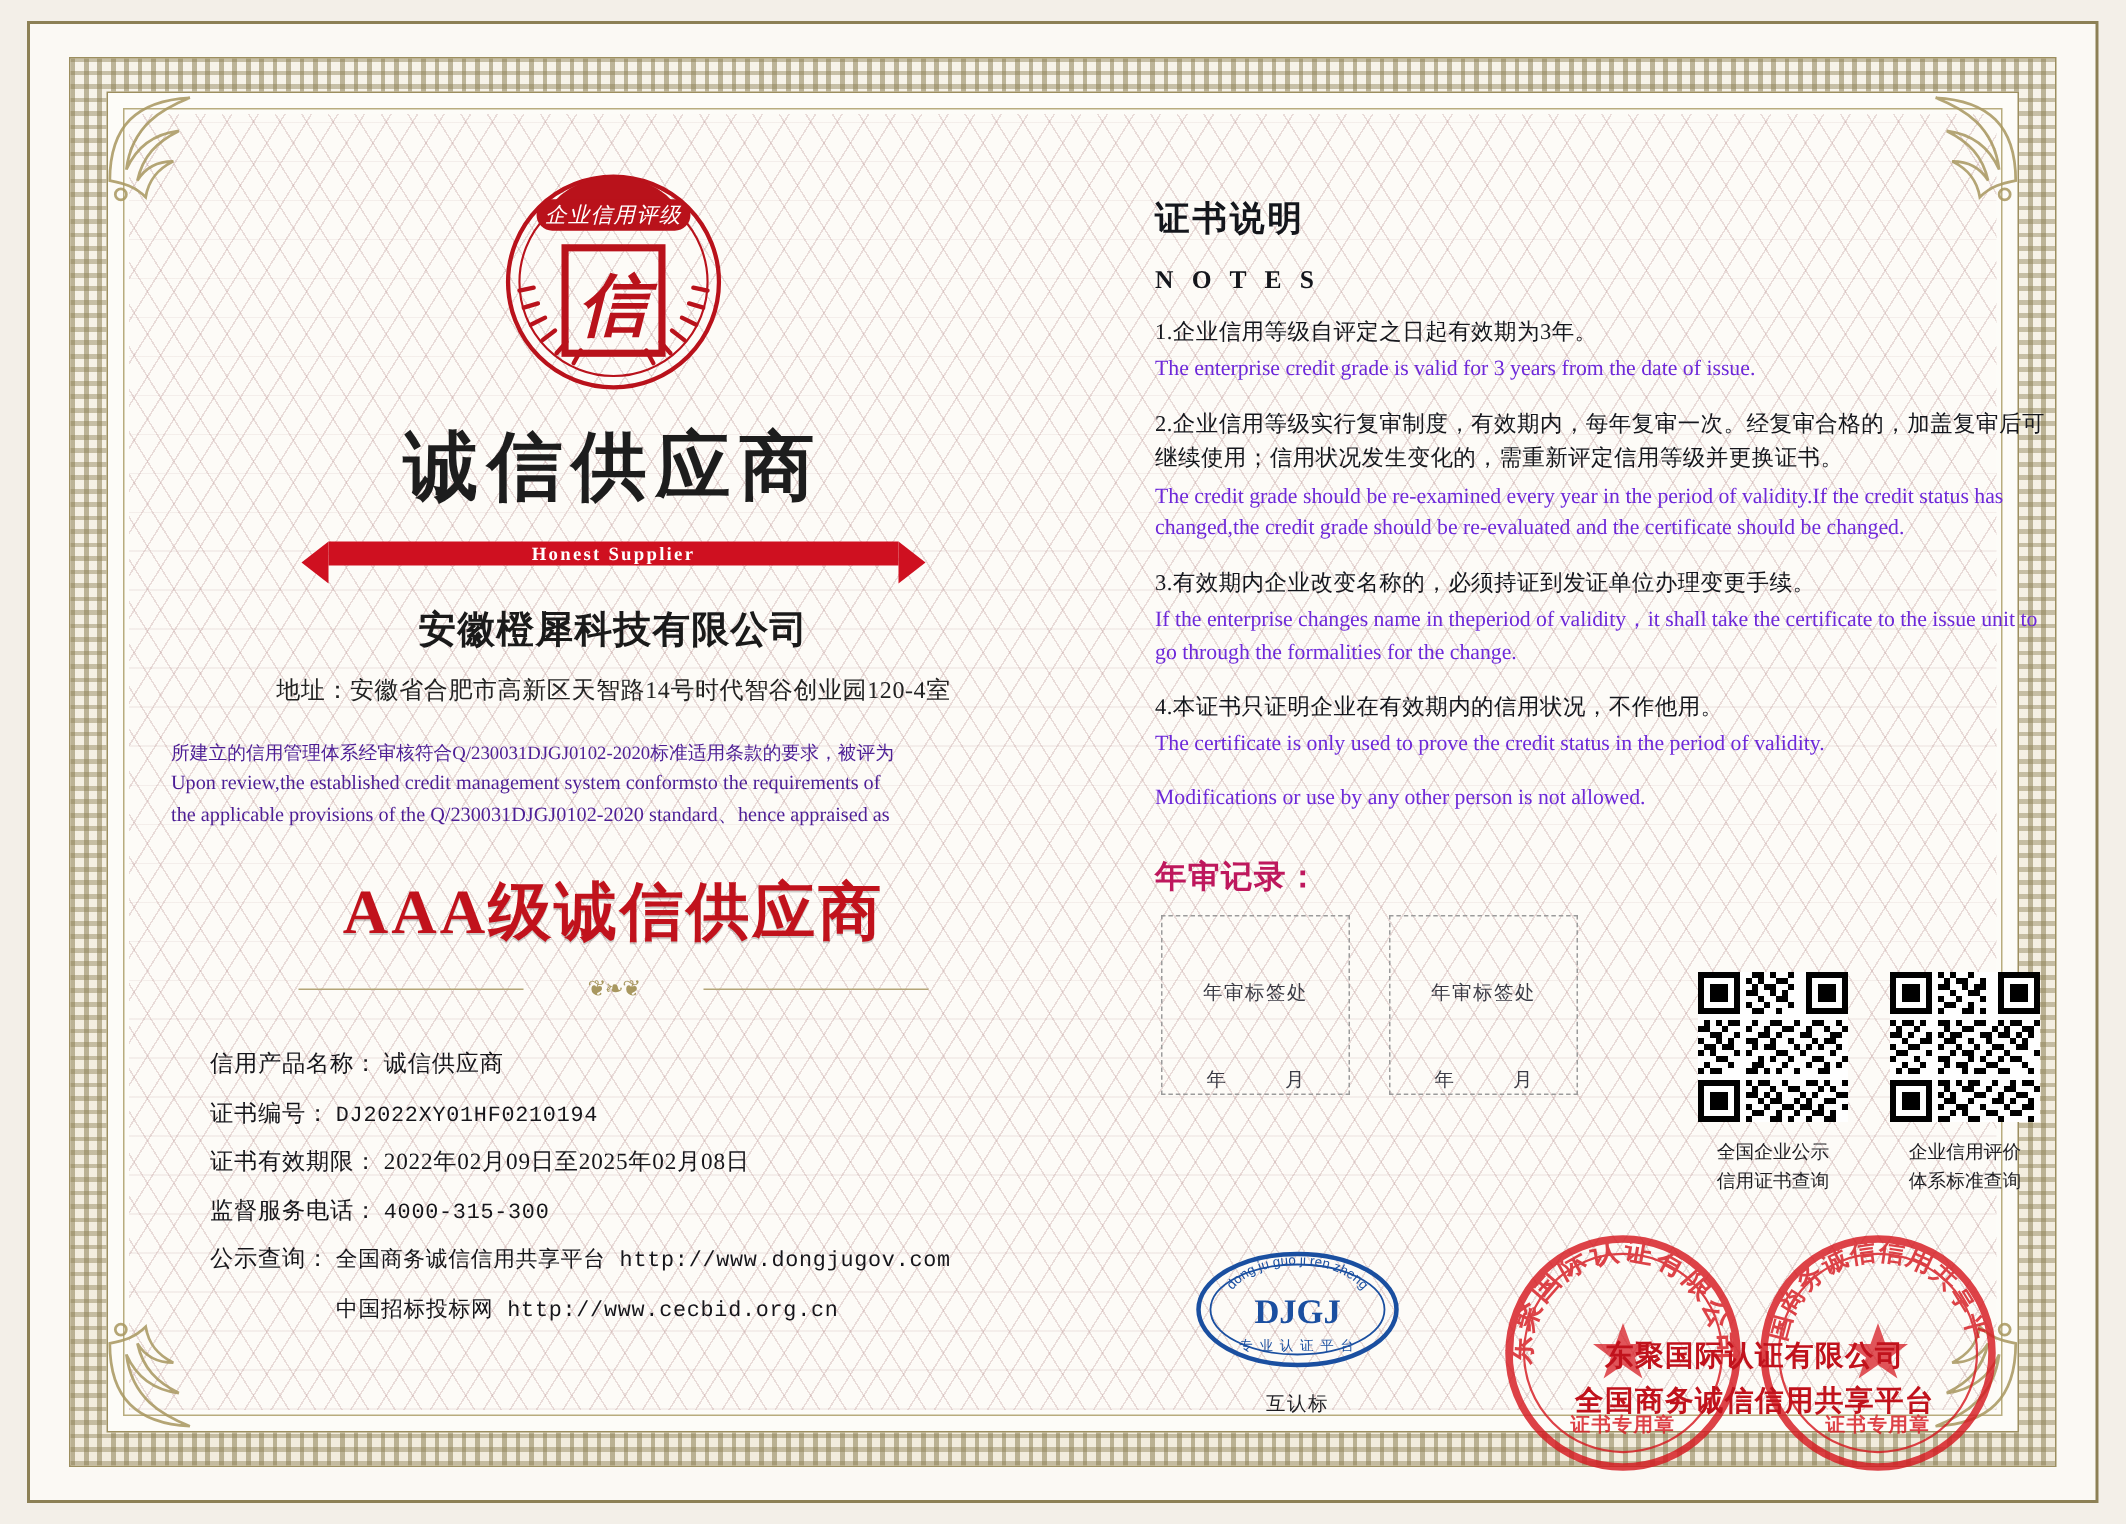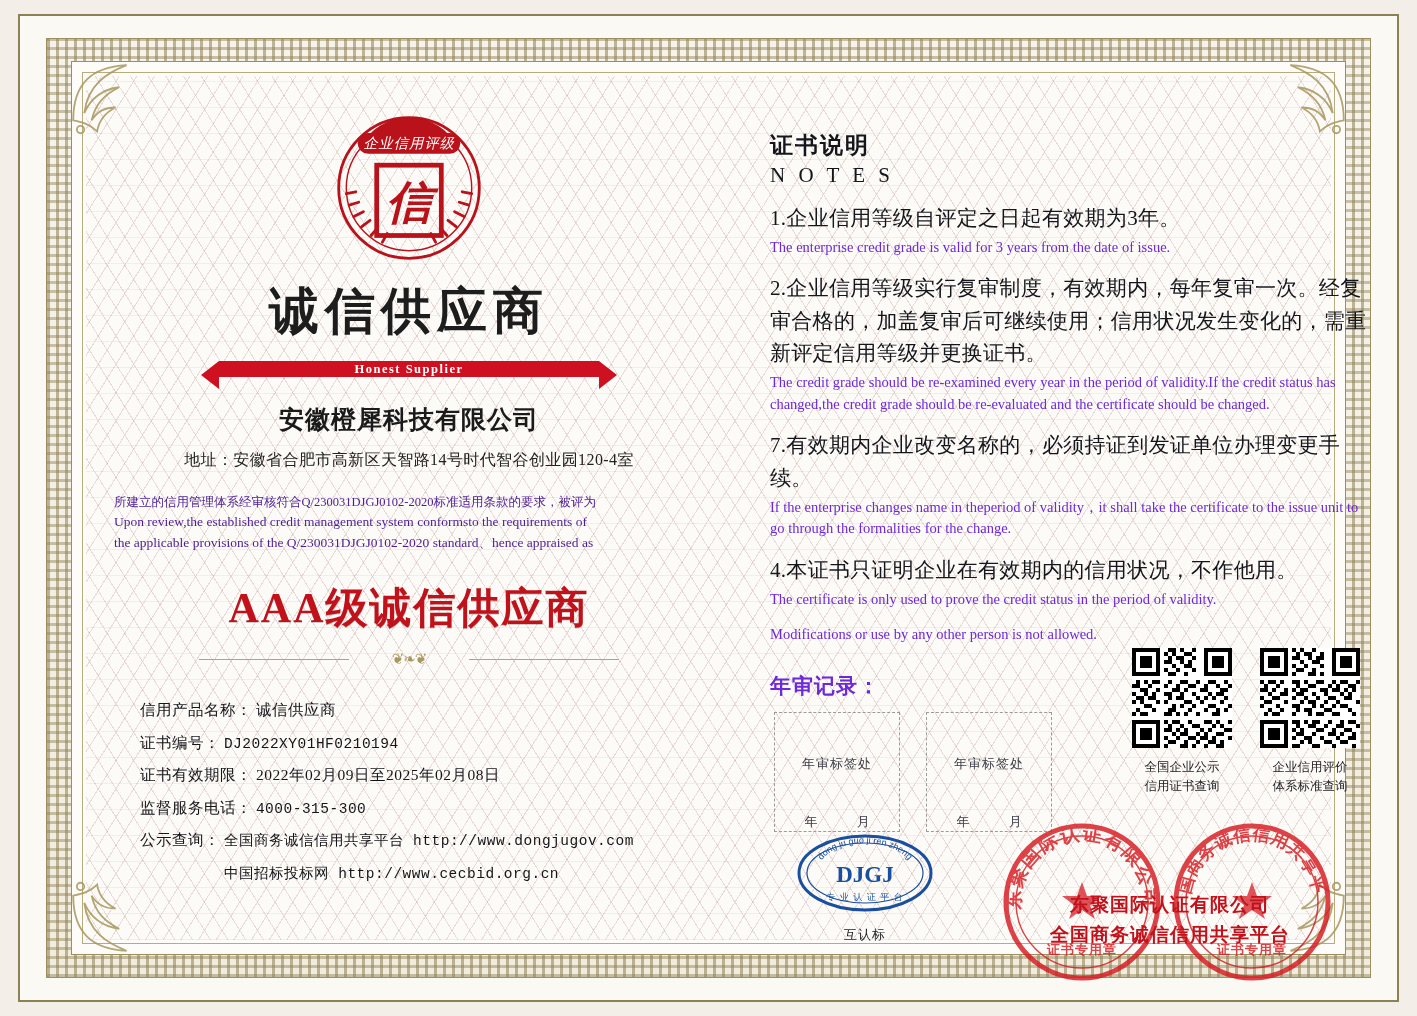--- a/index.html
+++ b/index.html
@@ -219,48 +219,48 @@
   .details .indent { padding-left: 84px; }
 
   
   .notes-title-cn {
     font-size: 23px;
     font-weight: bold;
     color: #14161c;
     letter-spacing: 2px;
   }
   .notes-title-en {
-    font-size: 21px;
+    font-size: 17px;
     letter-spacing: 4px;
     color: #14161c;
-    margin-top: 2px;
-    font-weight: normal;
+    margin-top: 16px;
+    font-weight: bold;
   }
   .note {
     margin-top: 14px;
   }
   .note .cn {
-    font-size: 21px;
+    font-size: 15px;
     color: #14161c;
     line-height: 1.55;
     letter-spacing: .3px;
   }
   .note .en {
     font-size: 14.5px;
     color: #6d28d9;
     line-height: 1.5;
     margin-top: 2px;
   }
 
   .annual-title {
     margin-top: 26px;
     font-size: 21px;
     font-weight: bold;
     letter-spacing: 1px;
-    color: #6d28d9;
+    color: #be185d;
   }
   .stamp-boxes {
     margin-top: 12px;
     display: flex;
     gap: 26px;
     padding-left: 4px;
   }
   .stamp-box {
     width: 124px;
     height: 118px;
@@ -469,21 +469,21 @@
 
         <div class="note">
           <div class="cn">1.企业信用等级自评定之日起有效期为3年。</div>
           <div class="en">The enterprise credit grade is valid for 3 years from the date of issue.</div>
         </div>
         <div class="note">
           <div class="cn">2.企业信用等级实行复审制度，有效期内，每年复审一次。经复审合格的，加盖复审后可继续使用；信用状况发生变化的，需重新评定信用等级并更换证书。</div>
           <div class="en">The credit grade should be re-examined every year in the period of validity.If the credit status has changed,the credit grade should be re-evaluated and the certificate should be  changed.</div>
         </div>
         <div class="note">
-          <div class="cn">7.有效期内企业改变名称的，必须持证到发证单位办理变更手续。</div>
+          <div class="cn">3.有效期内企业改变名称的，必须持证到发证单位办理变更手续。</div>
           <div class="en">If the enterprise changes name in theperiod of validity，it shall take the certificate to the  issue unit to go through the formalities for the change.</div>
         </div>
         <div class="note">
           <div class="cn">4.本证书只证明企业在有效期内的信用状况，不作他用。</div>
           <div class="en">The certificate is only used to prove the credit status in the period of validity.</div>
         </div>
         <div class="note">
           <div class="en">Modifications or use by any other person is not allowed.</div>
         </div>
 

